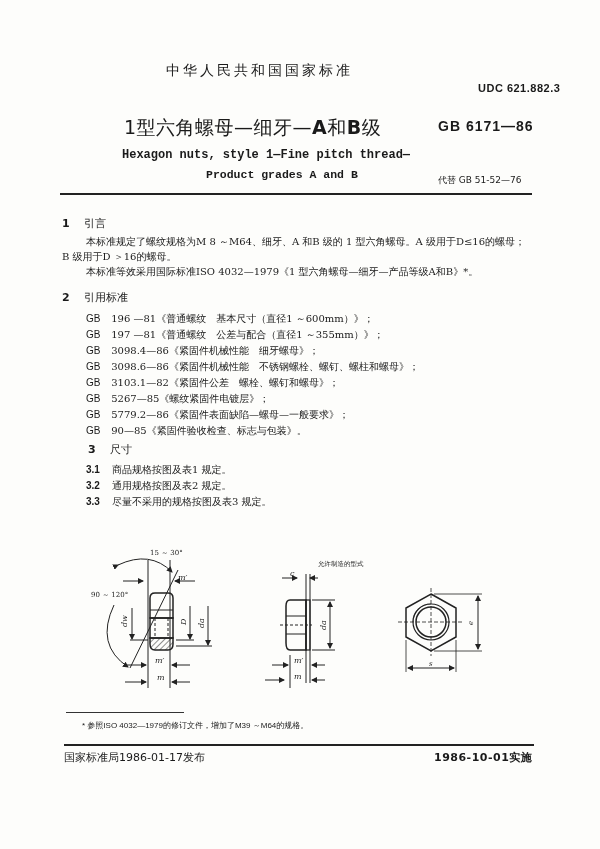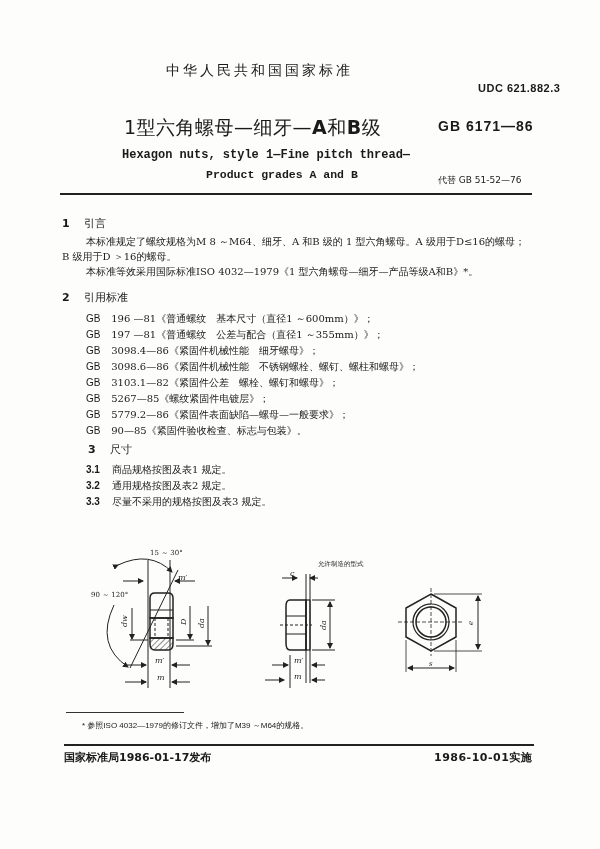--- a/index.html
+++ b/index.html
@@ -18,21 +18,21 @@
   .sec { font-family:"DejaVu Sans", sans-serif; font-size:11px; }
   .sec .num { font-weight:bold; display:inline-block; width:22px; }
   .p { font-family:"DejaVu Serif", serif; font-size:10px; line-height:13px; }
   .ref { left:86px; font-size:10px; font-family:"DejaVu Serif", serif; }
   .ref .gb { display:inline-block; width:22px; font-family:"Liberation Sans", sans-serif; }
   .sub { left:86px; font-size:10px; }
   .sub .n { font-family:"Liberation Sans", sans-serif; font-weight:bold; display:inline-block; width:26px; }
   .fn-rule { left:66px; top:712px; width:118px; height:1px; background:#333; }
   .fn { left:82px; top:720px; font-size:8px; font-family:Liberation Sans, sans-serif; }
   .rule-bot { left:64px; top:744px; width:470px; height:1.5px; background:#222; }
-  .issue { left:64px; top:750px; font-family:"DejaVu Sans", sans-serif; font-weight:bold; font-size:11px; }
+  .issue { left:64px; top:750px; font-family:"DejaVu Sans", sans-serif; font-weight:normal; font-size:11px; }
   .effect { left:434px; top:750px; font-family:"DejaVu Sans", sans-serif; font-weight:bold; font-size:11px; letter-spacing:0.5px; }
   svg text { font-family:"DejaVu Serif", serif; }
 </style>
 </head>
 <body>
 
 <div class="abs hdr-cn">中华人民共和国国家标准</div>
 <div class="abs udc">UDC 621.882.3</div>
 
 <div class="abs title">

